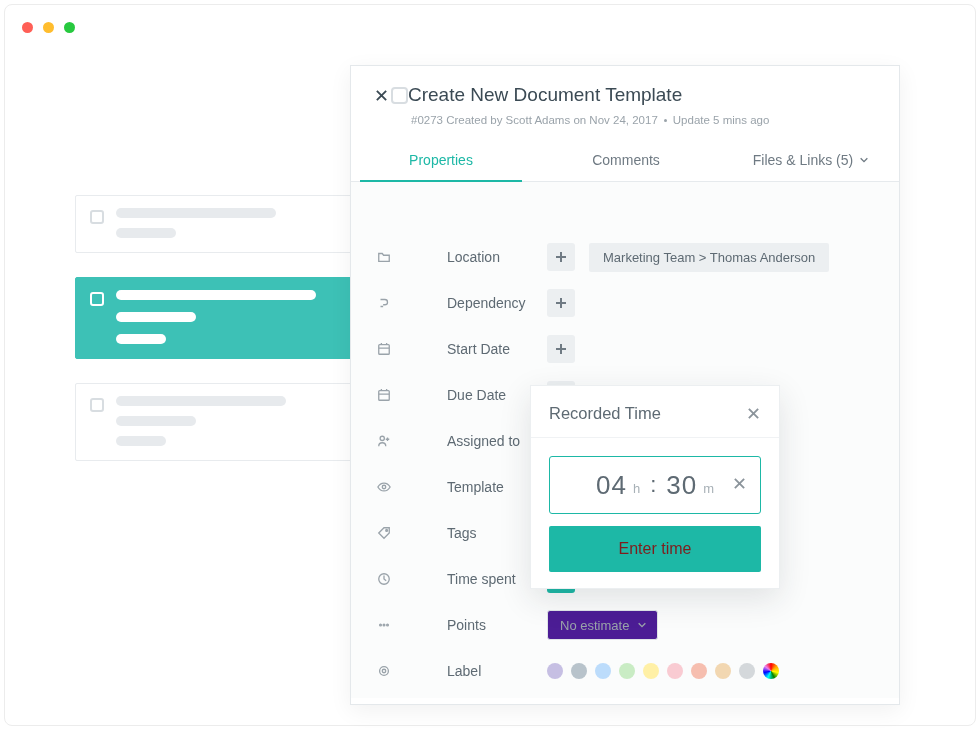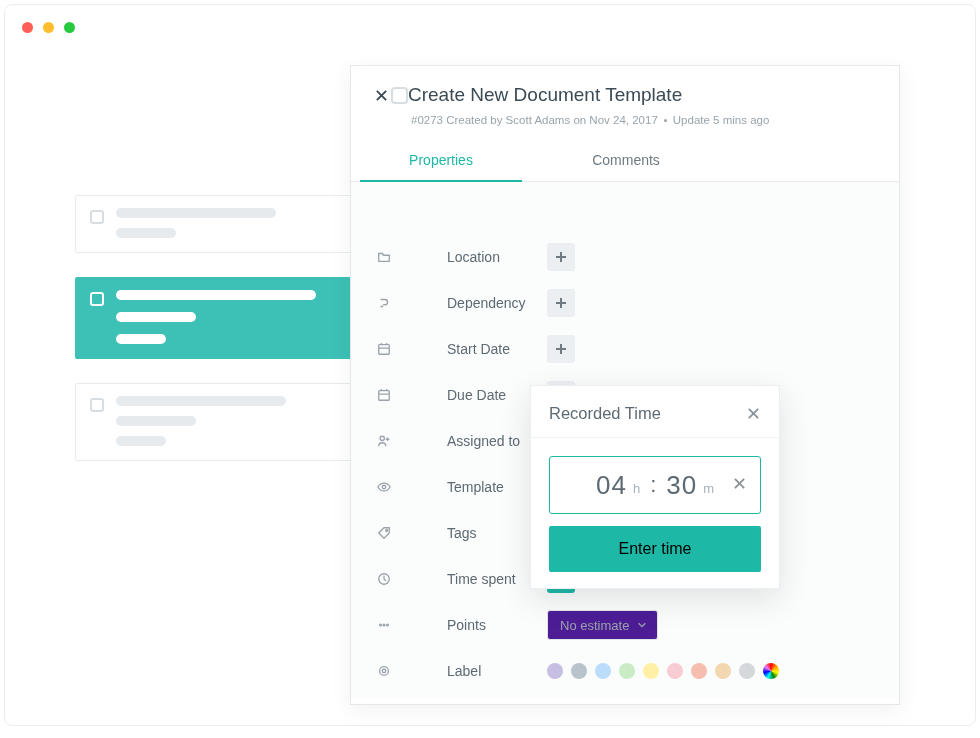--- a/index.html
+++ b/index.html
@@ -75,21 +75,21 @@
   .pop-x { width:16px; height:16px; cursor:pointer; }
   .pop-x svg { width:13px; height:13px; stroke:#8b949b; stroke-width:2; }
 
   .time-box { margin:18px 18px 12px 18px; height:58px; border:1px solid #1db8a6; border-radius:3px; display:flex; align-items:center; justify-content:center; gap:6px; position:relative; }
   .time-box .num { font-size:26px; color:#5e6a73; letter-spacing:1px; }
   .time-box .unit{ font-size:13px; color:#a8b1b7; margin-top:6px; }
   .time-box .colon{ font-size:22px; color:#5e6a73; margin:0 4px; }
   .time-clear { position:absolute; right:14px; top:50%; transform:translateY(-50%); cursor:pointer; }
   .time-clear svg { width:13px; height:13px; stroke:#8b949b; stroke-width:2; }
 
-  .enter-btn { margin:0 18px; height:46px; background:#1db8a6; color:#000000; font-size:16px; border-radius:2px; display:flex; align-items:center; justify-content:center; cursor:pointer; }
+  .enter-btn { margin:0 18px; height:46px; background:#1db8a6; color:#7f1d1d; font-size:16px; border-radius:2px; display:flex; align-items:center; justify-content:center; cursor:pointer; }
 
 </style>
 </head>
 <body>
 
 <div class="window">
   <div class="traffic-lights">
     <div class="dot red"></div>
     <div class="dot yellow"></div>
     <div class="dot green"></div>
@@ -157,36 +157,43 @@
       <div class="title-chk"></div>
       <div class="panel-title">Create New Document Template</div>
     </div>
     <div class="panel-sub">
       <span>#0273 Created by Scott Adams on Nov 24, 2017</span><span class="dotsep"></span><span>Update 5 mins ago</span>
     </div>
 
     <div class="tabs">
       <div class="tab properties active">Properties</div>
       <div class="tab comments">Comments</div>
+      <div class="tab files">
+        <span>Files &amp; Links (5)</span>
+        <svg class="chev" viewBox="0 0 12 12">
+            <path d="M2 4 L6 8 L10 4" fill="none" stroke="#6f7a83" stroke-width="1.6"></path>
+          </svg>
+      </div>
     </div>
 
     <div class="panel-body">
 
       <div class="prop-row">
         <span class="ic">
             <svg viewBox="0 0 16 16">
               <path d="M2 4h4l1.5 2H14v7H2z"></path>
             </svg>
           </span>
         <span class="lbl">Location</span>
         <div class="plus-btn">
             <svg viewBox="0 0 12 12">
               <path d="M6 1v10M1 6h10"></path>
             </svg>
           </div>
+        <div class="chip">Marketing Team &gt; Thomas Anderson</div>
       </div>
 
       <div class="prop-row">
         <span class="ic">
             <svg viewBox="0 0 16 16">
               <path d="M4 4h5a3 3 0 010 6H7M7 12H4"></path>
             </svg>
           </span>
         <span class="lbl">Dependency</span>
         <div class="plus-btn">

